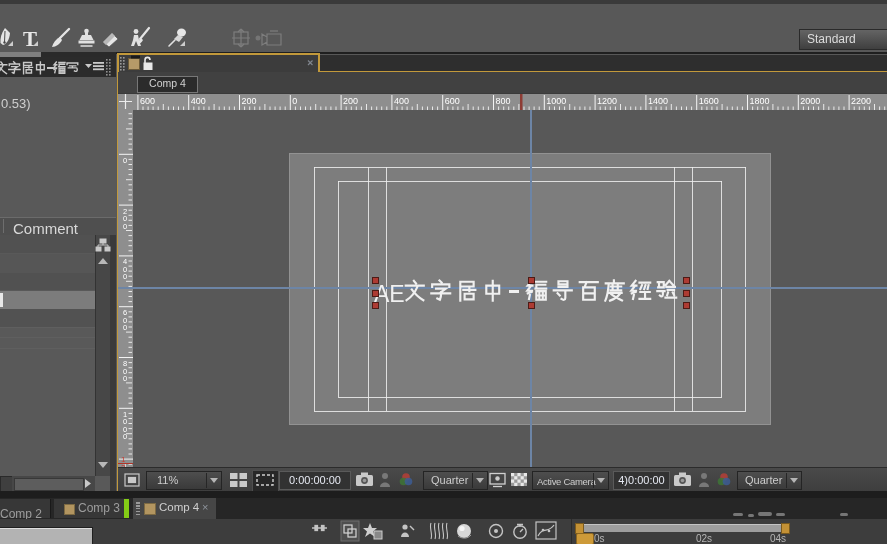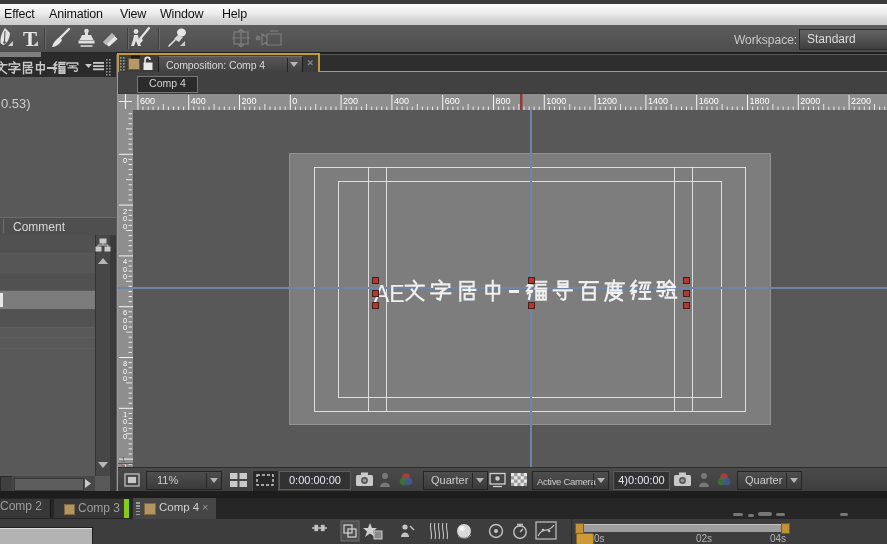--- a/index.html
+++ b/index.html
@@ -13,21 +13,21 @@
 #toolbar{left:0;top:25px;width:887px;height:27px;background:linear-gradient(#5d5d5d,#4d4d4d)}
 #toolbar .sep{position:absolute;top:3px;width:1px;height:21px;background:#3e3e3e;border-right:1px solid #6a6a6a}
 #tbdark{left:0;top:52px;width:887px;height:2px;background:#1f1f1f}
 .wslabel{color:#c9c9c9;font-size:12px}
 #wsdd{left:799px;top:29px;width:88px;height:19px;background:linear-gradient(#646464,#3f3f3f);border:1px solid #2a2a2a;border-right:none;color:#dcdcdc;font-size:12px}
 
 #lp{left:0;top:52px;width:116px;height:446px;background:#595959}
 #lpgraybar{left:0;top:52px;width:41px;height:5px;background:#7f7f7f}
 #lphead{left:0;top:57px;width:116px;height:20px;background:#2b2b2b}
 #lpbody{left:0;top:77px;width:116px;height:414px;background:#595959}
-#commentbar{left:0;top:217px;width:116px;height:17px;background:#4f4f4f;border-top:1px solid #6b6b6b;border-bottom:1px solid #373737;color:#d9d9d9;font-size:12px}
+#commentbar{left:0;top:217px;width:116px;height:17px;background:#4f4f4f;border-top:1px solid #6b6b6b;border-bottom:1px solid #373737;color:#d9d9d9;font-size:15px}
 
 #cpstrip{left:118px;top:54px;width:201px;height:18px;background:#3c3c3c}
 #cpstripR{left:319px;top:55px;width:568px;height:16px;background:#2e2e2e}
 .orange{background:#c2993b}
 #ctab{left:158px;top:56px;width:143px;height:16px;background:linear-gradient(#575757,#404040);border:1px solid #191919;border-top-color:#6e6e6e;color:#d8d8d8;font-size:10.5px;letter-spacing:-0.1px}
 #viewbar{left:118px;top:72px;width:769px;height:21px;background:#414141}
 #vtab{left:137px;top:76px;width:59px;height:15px;background:#2b2b2b;border:1px solid #777;color:#d2d2d2;font-size:10.5px;text-align:center}
 
 #cornerbox{left:118px;top:93px;width:15px;height:17px;background:#8e8e8e;border-right:1px solid #2c2c2c;border-bottom:1px solid #2c2c2c;border-top:1px solid #3a3a3a}
 #hruler{left:133px;top:93px;width:754px;height:17px;background:#8e8e8e;border-bottom:1px solid #2c2c2c;border-top:1px solid #3a3a3a}
@@ -53,33 +53,20 @@
 #tl{left:0;top:519px;width:887px;height:25px;background:#3d3d3d}
 #tlbox{left:0;top:527px;width:92px;height:17px;background:#b3b3b3;border:1px solid #1f1f1f;border-left:none;box-shadow:inset 0 1px 0 #dedede}
 #wabar{left:575px;top:524px;width:213px;height:7px;background:#9e9e9e;border-top:1px solid #c4c4c4}
 .wah{position:absolute;top:523px;width:7px;height:9px;background:#c39135;border:1px solid #7a5a1e}
 .tlabel{position:absolute;top:533px;color:#b5b5b5;font-size:10px}
 svg{position:absolute;overflow:visible}
 </style></head>
 <body>
 <div id="stage">
 <div class="abs" id="menutop"></div>
-<div class="abs" id="menubar">
-<span style="left:4px">Effect</span>
-      <span style="left:49px">Animation</span>
-      <span style="left:120px">View</span>
-      <span style="left:160px">Window</span>
-      <span style="left:222px">Help</span>
-</div>
-<div class="abs" id="toolbar">
-<div class="sep" style="left:44px"></div>
-<div class="sep" style="left:127px"></div>
-<div class="sep" style="left:158px"></div>
-<span class="abs wslabel" style="left:734px;top:8px">Workspace:</span>
-</div>
 <div class="abs" id="wsdd">
       <span style="position:absolute;left:7px;top:2px">Standard</span>
     </div>
 <div class="abs" id="tbdark"></div>
 
 <div class="abs" id="lp"></div>
 <div class="abs" id="lpgraybar"></div>
 <div class="abs" style="left:41px;top:52px;width:75px;height:5px;background:#2a2a2a"></div>
 <div class="abs" id="lphead"></div>
 <div class="abs" id="lpbody"></div>
@@ -106,25 +93,20 @@
 <div class="abs" style="left:14px;top:478px;width:68px;height:11px;background:#5d5d5d;border:1px solid #383838"></div>
 <div class="abs" style="left:0px;top:491px;width:117px;height:7px;background:#1e1e1e"></div>
 
 <div class="abs" id="cpstrip"></div>
 <div class="abs" id="cpstripR"></div>
 <div class="abs orange" style="left:117px;top:53px;width:202px;height:1.5px"></div>
 <div class="abs orange" style="left:318px;top:53px;width:1.5px;height:19px"></div>
 <div class="abs orange" style="left:318px;top:71px;width:569px;height:1.5px"></div>
 <div class="abs orange" style="left:117px;top:53px;width:1.5px;height:439px"></div>
 <div class="abs orange" style="left:117px;top:491px;width:770px;height:1.5px"></div>
-<div class="abs" id="ctab">
-      <span style="position:absolute;left:7px;top:2px">Composition: Comp 4</span>
-      <span class="ddsep"></span>
-      <span class="ddarrow" style="right:4px;top:5px"></span>
-    </div>
 <div class="abs" id="viewbar"></div>
 <div class="abs" id="vtab">
       <span style="position:absolute;left:0;right:0;top:0px">Comp 4</span>
     </div>
 <div class="abs" id="cornerbox"></div>
 <div class="abs" id="hruler"></div>
 <div class="abs" id="vruler"></div>
 <div class="abs" id="canvas"></div>
 <div class="abs" id="comprect"></div>
 
@@ -497,21 +479,21 @@
     </div>
 <div class="dd" style="left:737px;top:471px;width:63px">
       <span style="position:absolute;left:7px;top:2px">Quarter</span>
       <span class="ddsep"></span>
       <span class="ddarrow"></span>
     </div>
 
 <div class="abs" id="botstrip"></div>
 <div class="abs" id="tabbar"></div>
 <div class="btab" style="left:0;width:50px;border-right:1px solid #191919">
-      <span style="position:absolute;left:0px;top:0">Comp 2</span>
+      <span style="position:absolute;left:0px;top:8px">Comp 2</span>
     </div>
 <div class="btab" style="left:54px;width:70px;border-right:5px solid #84cc16">
       <span style="position:absolute;left:24px;top:2px">Comp 3</span>
       <span style="position:absolute;left:10px;top:5px;width:9px;height:9px;background:#b29560;border:1px solid #7d6a43"></span>
     </div>
 <div class="abs" id="btab3">
       <span style="position:absolute;left:3px;top:4px;width:4px;height:13px;background:repeating-linear-gradient(#9a9a9a 0 1.5px,transparent 1.5px 3px)"></span>
       <span style="position:absolute;left:26px;top:3px">Comp 4</span>
       <span style="position:absolute;left:11px;top:5px;width:10px;height:10px;background:#b29560;border:1px solid #7d6a43"></span>
       <span style="position:absolute;left:69px;top:3px;color:#8f959d;font-size:11px">×</span>

